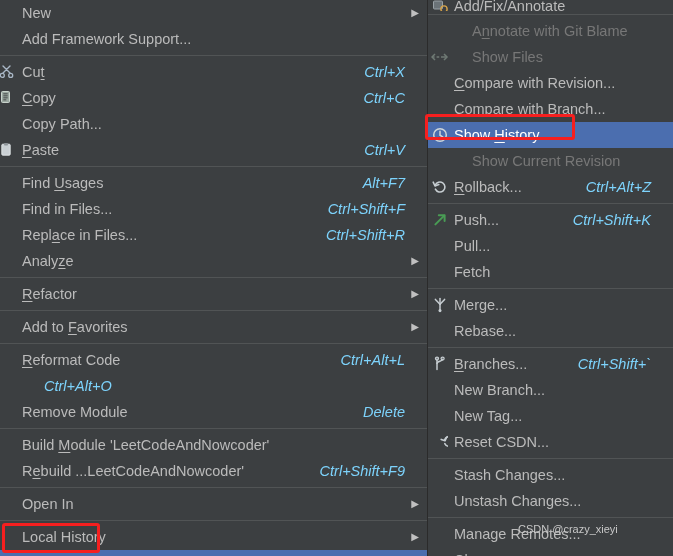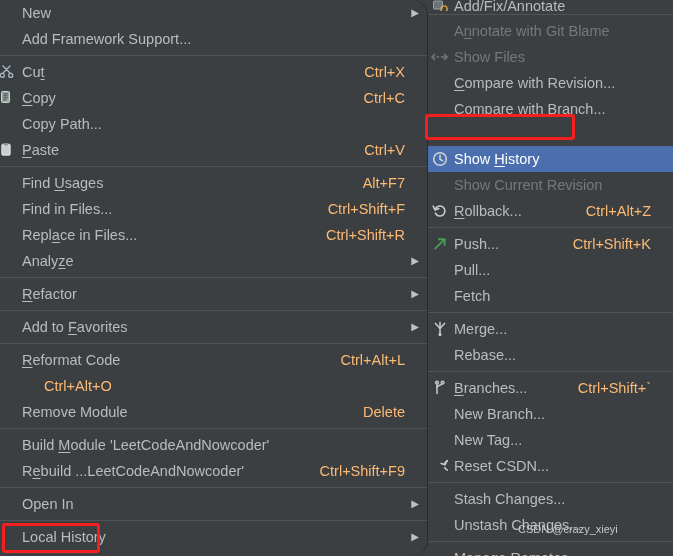--- a/index.html
+++ b/index.html
@@ -27,21 +27,20 @@
     position: absolute;
     top: 0;
     background: #3c3f41;
     box-sizing: border-box;
   }
   #context-menu {
     left: 0;
     width: 428px;
     height: 556px;
     border-right: 1px solid #2b2b2b;
-    border-radius: 16px;
   }
   #git-submenu {
     left: 428px;
     width: 245px;
     height: 556px;
   }
 
   .menu-item {
     position: relative;
     display: flex;
@@ -50,24 +49,24 @@
     padding: 0 8px 0 0;
     box-sizing: border-box;
     color: #bbbbbb;
     font-size: 14.5px;
     white-space: nowrap;
     cursor: default;
   }
   .menu-item.selected {
     background: #4b6eaf;
     color: #ffffff;
-    margin-top: 24px;
   }
   .menu-item.disabled {
     color: #777777;
+    gap: 18px;
   }
   .menu-item.partial {
     height: 11px;
     overflow: hidden;
     text-decoration: underline;
   }
 
   .mi-icon {
     flex: 0 0 auto;
     width: 26px;
@@ -84,21 +83,22 @@
   }
   .mi-label {
     flex: 1 1 auto;
     padding-left: 2px;
     overflow: hidden;
     text-overflow: clip;
   }
   .mi-accel {
     flex: 0 0 auto;
     padding-left: 24px;
-    color: #fdba74;
+    color: #7dd3fc;
+    font-style: italic;
   }
 
   .mi-arrow {
     flex: 0 0 auto;
     width: 14px;
     text-align: right;
     font-size: 10px;
     line-height: 1;
     color: #c0c0c0;
   }

